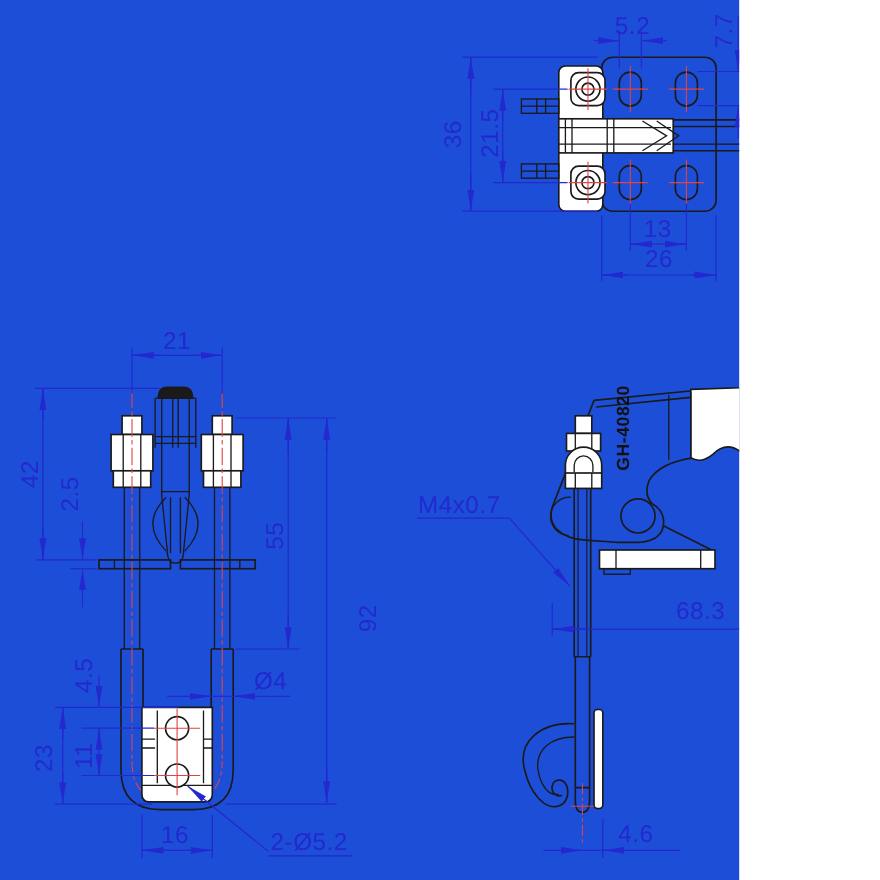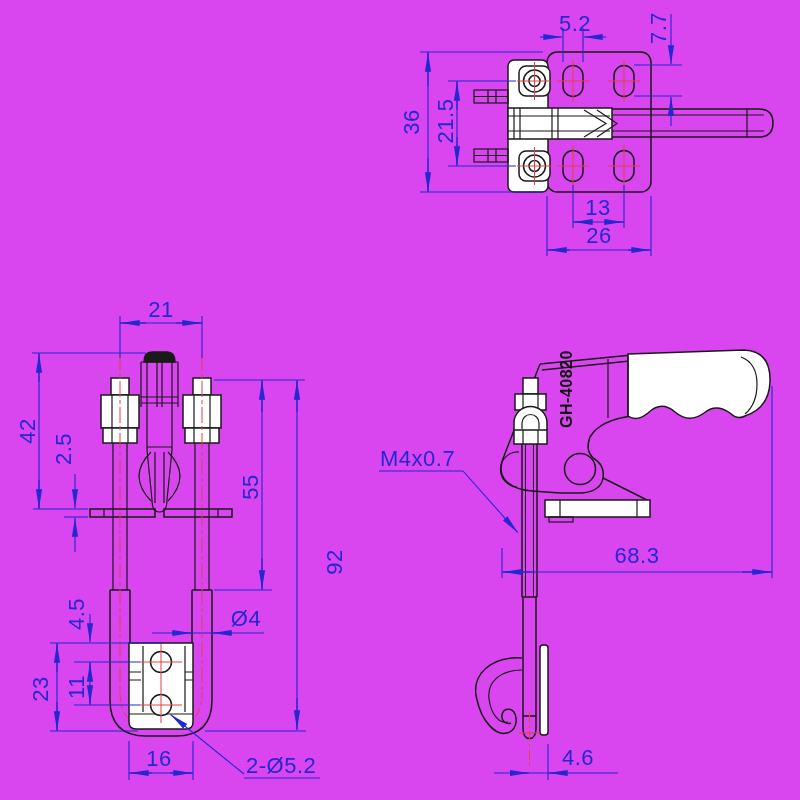--- a/index.html
+++ b/index.html
@@ -1,16 +1,16 @@
 <!DOCTYPE html>
 <html><head>
 <meta charset="utf-8">
 <style>
   html,body{margin:0;padding:0;background:#ffffff;}
-  #stage{position:relative;width:800px;height:800px;background:#d946ef;overflow:hidden;
+  #stage{position:relative;width:672px;height:800px;background:#1d4ed8;overflow:hidden;
          font-family:"Liberation Sans", sans-serif;}
   svg{display:block;}
   text.dim{font-family:"Liberation Sans", sans-serif;font-size:22px;fill:#2328cf;letter-spacing:0.5px;}
   text.part{font-family:"Liberation Sans", sans-serif;font-size:16px;font-weight:bold;fill:#111;letter-spacing:0.5px;}
 </style>
 </head>
 <body>
 
 <div id="stage">
 <svg width="800" height="800" viewBox="0 0 800 800">

